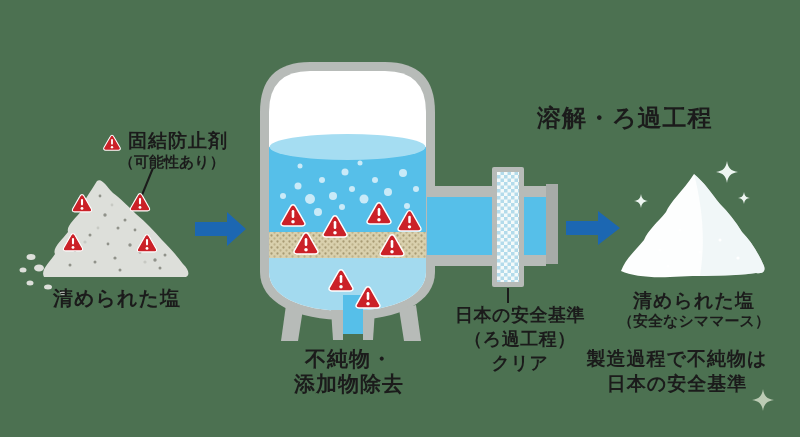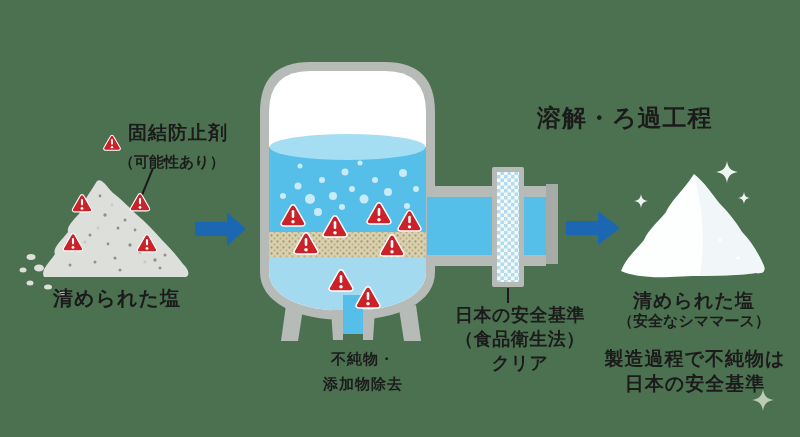--- a/index.html
+++ b/index.html
@@ -180,37 +180,37 @@
       <use href="#warn" x="397" y="209" width="25" height="23"></use>
       <use href="#warn" x="293" y="231" width="26" height="24"></use>
       <use href="#warn" x="379" y="233" width="26" height="24"></use>
       <use href="#warn" x="328" y="268" width="26" height="24"></use>
       <use href="#warn" x="355" y="285" width="26" height="24"></use>
     </g>
   </svg>
 
   <div class="label" style="left:537px;top:104px;font-size:24px;">溶解・ろ過工程</div>
 
-  <div class="label" style="left:128px;top:122px;font-size:19px;">固結防止剤</div>
+  <div class="label" style="left:128px;top:130px;font-size:19px;">固結防止剤</div>
   <div class="label" style="left:119px;top:153px;font-size:15px;letter-spacing:0;text-align:center;">（可能性あり）</div>
 
   <div class="label centered" style="left:117px;top:286px;font-size:20px;">清められた塩</div>
 
-  <div class="label centered" style="left:363px;top:346px;font-size:15px;line-height:25px;">
+  <div class="label centered" style="left:349px;top:346px;font-size:21px;line-height:25px;">
     <div>不純物・</div>
     <div>添加物除去</div>
   </div>
 
   <div class="label centered" style="left:520px;top:303px;font-size:18px;line-height:24px;letter-spacing:0.5px;font-family:Liberation Serif, serif;">
     <div>日本の安全基準</div>
-    <div>（食品衛生法）</div>
+    <div>（ろ過工程）</div>
     <div>クリア</div>
   </div>
 
   <div class="label centered" style="left:694px;top:290px;font-size:19px;">清められた塩</div>
   <div class="label centered" style="left:694px;top:312px;font-size:15px;letter-spacing:0;">（安全なシママース）</div>
 
-  <div class="label centered" style="left:695px;top:346px;font-size:19px;line-height:25px;">
+  <div class="label centered" style="left:677px;top:346px;font-size:19px;line-height:25px;">
     <div>製造過程で不純物は</div>
     <div>日本の安全基準</div>
   </div>
 
 </div>
 
 </body></html>

